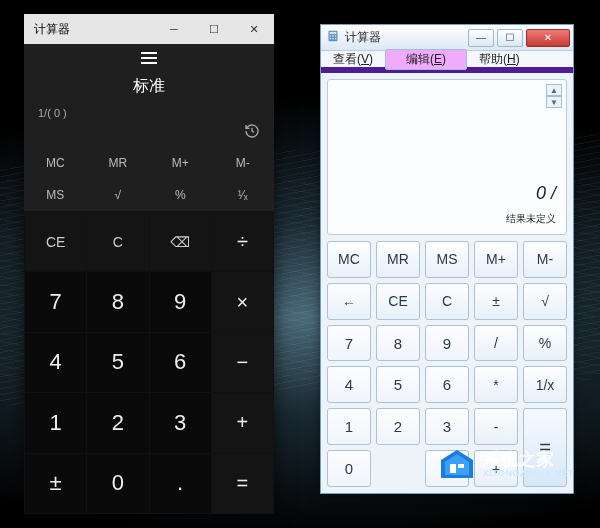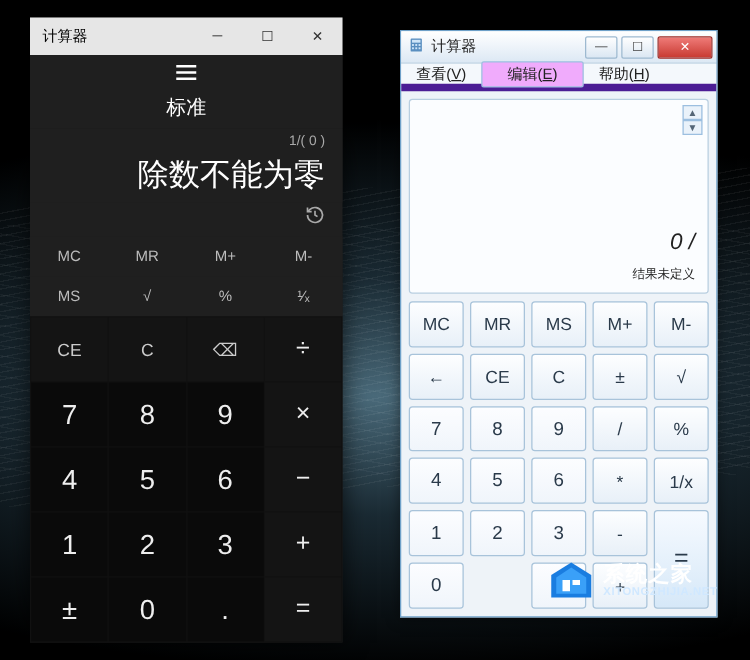--- a/index.html
+++ b/index.html
@@ -33,21 +33,21 @@
   width: 40px; height: 30px; display: flex; align-items: center; justify-content: center;
   font-size: 11px; color: #333;
 }
 .win10 .modebar {
   display: flex; align-items: center; gap: 12px; padding: 8px 12px 6px; background: #1f1f1f; flex-direction: column;
 }
 .win10 .hamburger { width: 16px; display: flex; flex-direction: column; gap: 3px; }
 .win10 .hamburger span { height: 2px; background: #fff; }
 .win10 .modelabel { font-size: 16px; }
 .win10 .display {
-  padding: 4px 14px 0; text-align: right; background: #1f1f1f;
+  padding: 4px 14px 0; text-align: left; background: #1f1f1f;
 }
 .win10 .expr { font-size: 11px; color: #aaa; min-height: 14px; }
 .win10 .result { font-size: 25px; font-weight: 300; padding: 2px 0 6px; }
 .win10 .histbar { display: flex; justify-content: flex-end; padding: 2px 14px 4px; color: #aaa; }
 .win10 .memrow, .win10 .funcrow {
   display: grid; grid-template-columns: repeat(4, 1fr);
   background: #1f1f1f;
 }
 .win10 .memrow .mcell, .win10 .funcrow .mcell {
   height: 32px; display: flex; align-items: center; justify-content: center;
@@ -149,21 +149,20 @@
   <div class="modebar">
     <div class="hamburger">
         <span></span>
         <span></span>
         <span></span>
       </div>
     <div class="modelabel">标准</div>
   </div>
   <div class="display">
     <div class="expr">1/( 0 )</div>
-    <div class="result">除数不能为零</div>
   </div>
   <div class="histbar">
     <span>
       <svg width="16" height="16" viewBox="0 0 24 24" fill="none" stroke="#aaa" stroke-width="2">
           <path d="M3 12a9 9 0 1 0 3-6.7L3 8"></path>
           <polyline points="3 3 3 8 8 8"></polyline>
           <polyline points="12 7 12 12 15 14"></polyline>
         </svg>
     </span>
   </div>

